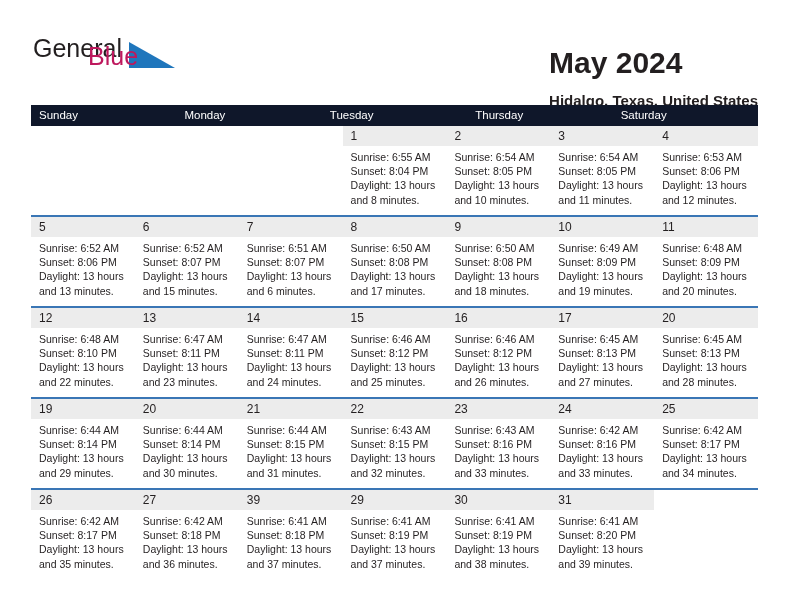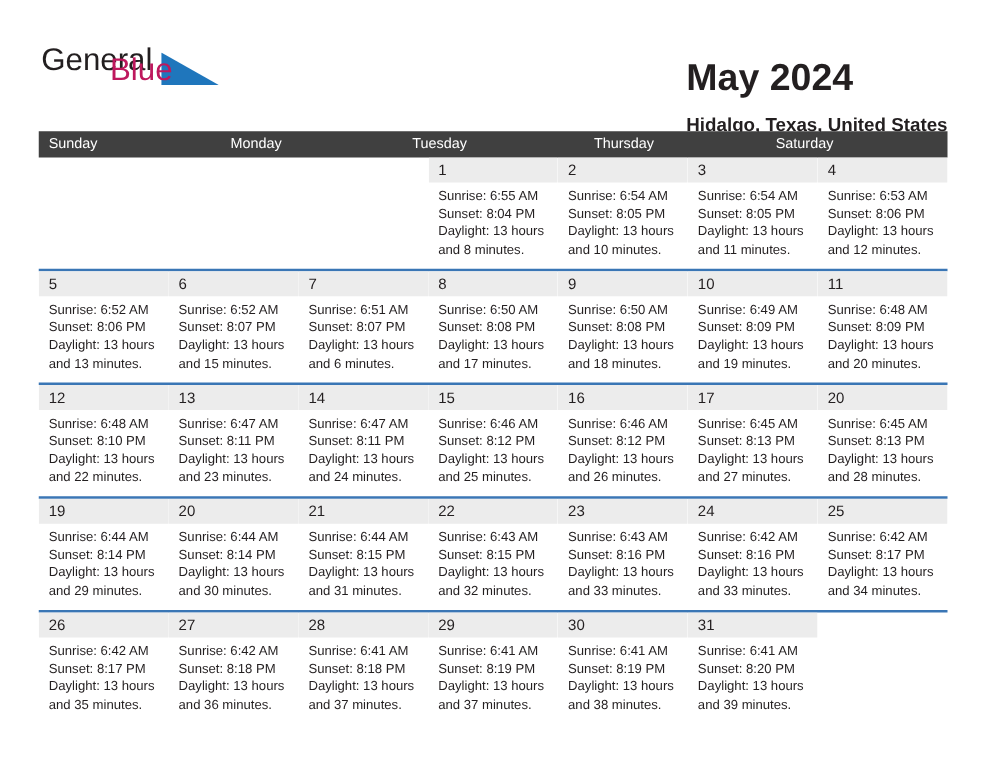--- a/index.html
+++ b/index.html
@@ -87,21 +87,21 @@
   
   .calendar {
     position: absolute;
     left: 31px;
     top: 105px;
     width: 727px;
   }
 
   .dow-row {
     display: flex;
-    background: #404040;
+    background: #0f172a;
     height: 21px;
   }
   .dow {
     flex: 1 1 0;
     color: #ffffff;
     font-size: 11.5px;
     line-height: 21px;
     padding-left: 8px;
     box-sizing: border-box;
     white-space: nowrap;
@@ -472,21 +472,21 @@
             <span class="daynum">27</span>
             <div class="info">
               <div>Sunrise: 6:42 AM</div>
               <div>Sunset: 8:18 PM</div>
               <div>Daylight: 13 hours</div>
               <div>and 36 minutes.</div>
             </div>
           </div>
           <div class="daycell filled">
             <div class="numband"></div>
-            <span class="daynum">28</span>
+            <span class="daynum">39</span>
             <div class="info">
               <div>Sunrise: 6:41 AM</div>
               <div>Sunset: 8:18 PM</div>
               <div>Daylight: 13 hours</div>
               <div>and 37 minutes.</div>
             </div>
           </div>
           <div class="daycell filled">
             <div class="numband"></div>
             <span class="daynum">29</span>

